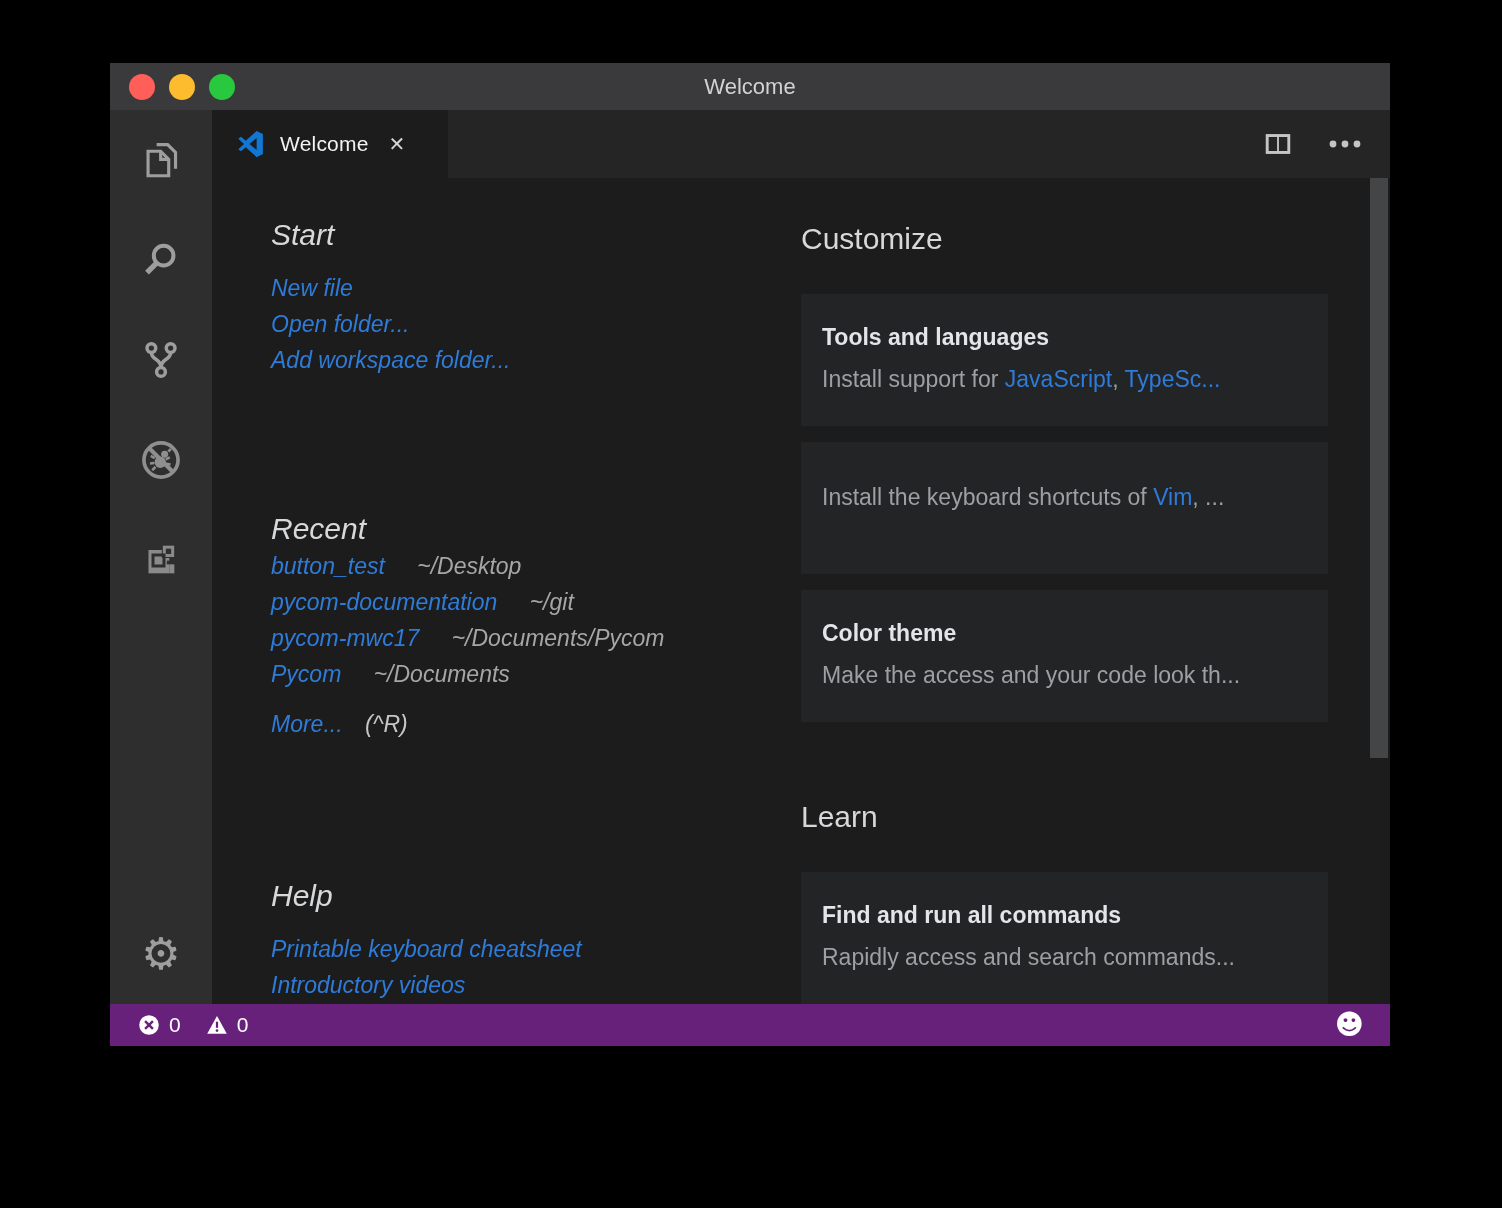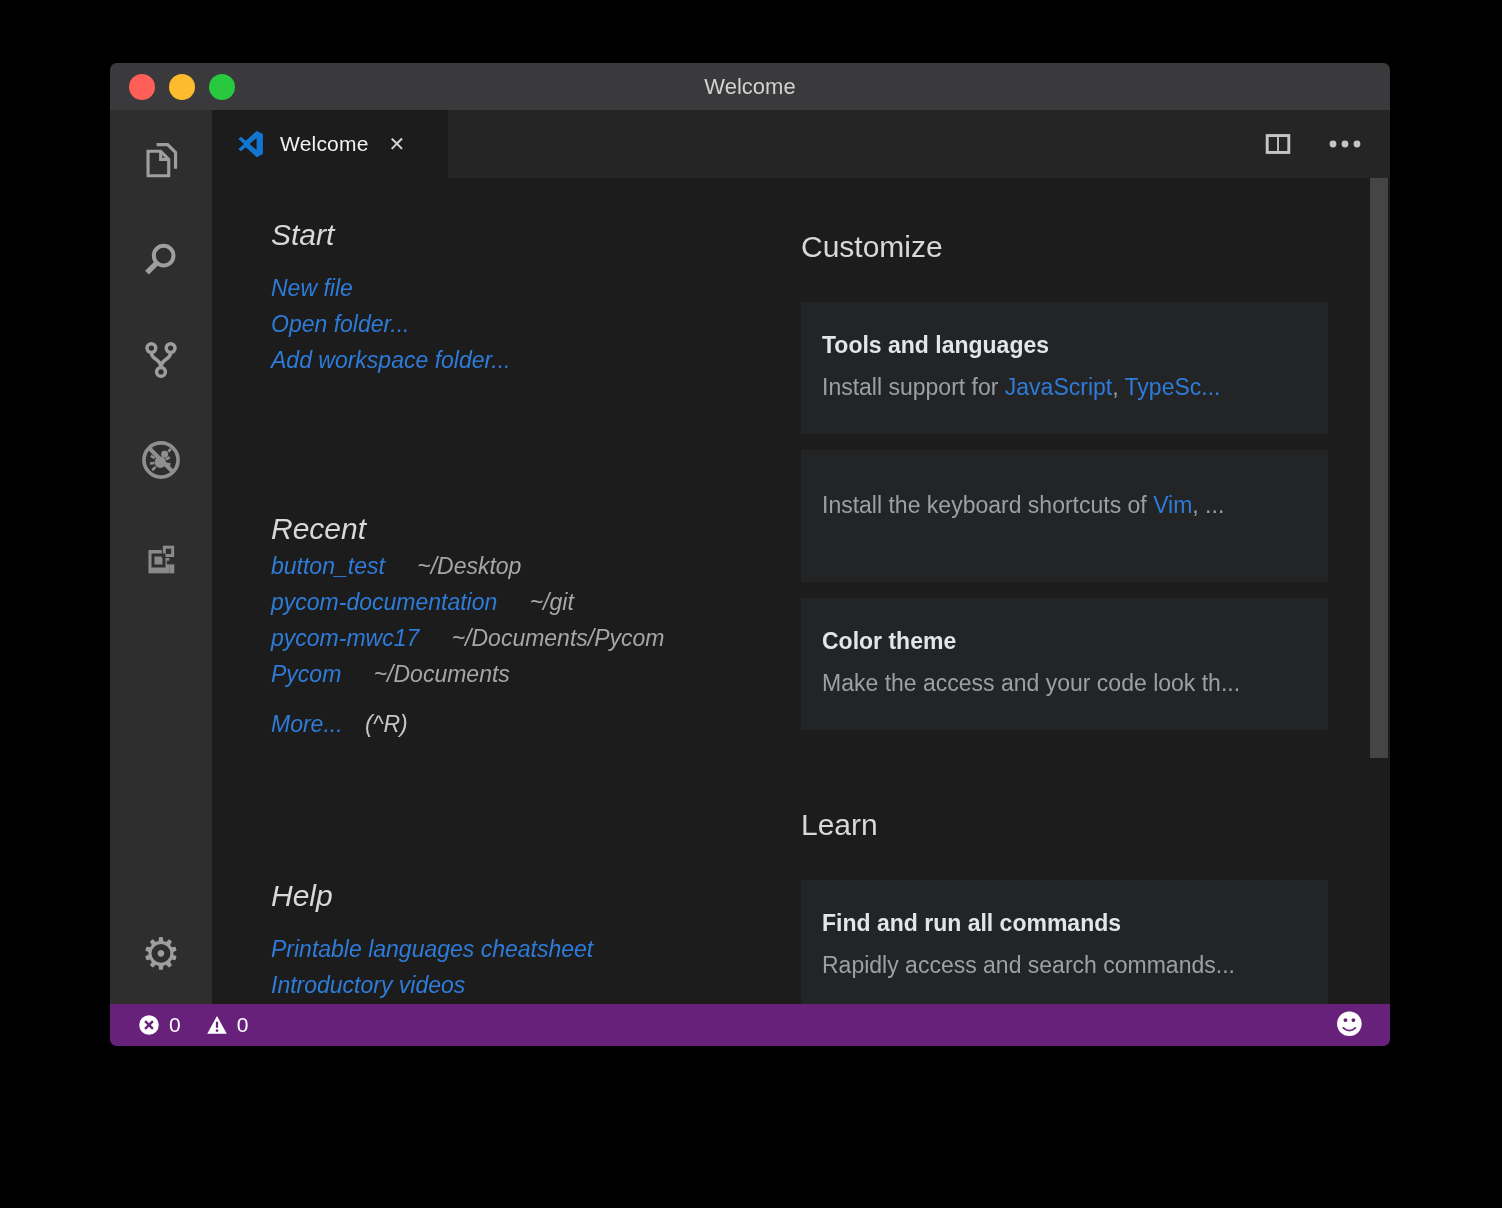--- a/index.html
+++ b/index.html
@@ -1,21 +1,21 @@
 <!DOCTYPE html>
 <html><head>
 <meta charset="utf-8">
 <style>
   * { margin:0; padding:0; box-sizing:border-box; }
   html,body { width:1502px; height:1208px; background:#000; overflow:hidden;
               font-family:"Liberation Sans","DejaVu Sans",sans-serif; }
   .stage { position:relative; width:1502px; height:1208px; background:#000; }
 
   .window { position:absolute; left:110px; top:63px; width:1280px; height:983px;
-            border-radius:7px; overflow:hidden; background:#1c1c1d;
+            border-radius:0; overflow:hidden; background:#1c1c1d;
             display:flex; flex-direction:column; }
 
   
   .titlebar { position:relative; height:47px; flex:0 0 47px; background:#3a3a3c;
               display:flex; align-items:center; justify-content:center; }
   .traffic { position:absolute; left:19px; top:0; height:100%; display:flex; align-items:center; gap:14px; }
   .tl { width:26px; height:26px; border-radius:50%; display:inline-block; }
   .tl.red { background:#ff5f58; }
   .tl.yellow { background:#fdbc2e; }
   .tl.green { background:#28c83f; }
@@ -34,21 +34,21 @@
   
   .tabbar { position:relative; flex:0 0 68px; background:#252526; display:flex; align-items:stretch; }
   .tab { width:236px; background:#1c1c1d; display:flex; align-items:center; padding:0 18px 0 24px; gap:14px; cursor:pointer; }
   .tab-label { color:#f2f2f2; font-size:21px; font-weight:500; letter-spacing:.2px; }
   .tab-close { color:#d5d5d5; font-size:20px; font-weight:700; margin-left:6px; cursor:pointer; }
   .tab-actions { position:absolute; right:28px; top:0; height:100%; display:flex; align-items:center; gap:36px; }
 
   
   .editor { position:relative; flex:1 1 auto; background:#1c1c1d; overflow:hidden; }
   .col-left  { position:absolute; left:59px;  top:0; width:480px;font-style:italic; }
-  .col-right { position:absolute; left:589px; top:12px; width:541px; }
+  .col-right { position:absolute; left:589px; top:4px; width:541px; }
 
   h1.sect { font-size:30px; line-height:38px; font-weight:300; color:#d6d8da; }
   .mt-start { margin-top:38px; }
   .links { list-style:none; margin-top:16px; }
   .links li { line-height:36px; font-size:23px; }
   .link { color:#2e7bd8; cursor:pointer; text-decoration:none; }
   .recent-head { margin-top:132px; }
   .recent-list { list-style:none; }
   .recent-list li { line-height:36px; font-size:23px; }
   .path { color:#a6a6a6; margin-left:26px; }
@@ -201,21 +201,21 @@
                 <span class="path">~/Documents</span>
               </li>
             </ul>
             <div class="more-row">
               <a class="link">More...</a>
               <span class="shortcut">(^R)</span>
             </div>
 
             <h1 class="sect help-head">Help</h1>
             <ul class="links">
-              <li><a class="link">Printable languages cheatsheet</a></li>
+              <li><a class="link">Printable keyboard cheatsheet</a></li>
               <li><a class="link">Introductory videos</a></li>
             </ul>
           </div>
 
           <div class="col-right">
             <h1 class="sect mt-start">Customize</h1>
             <div class="cards">
               <div class="card">
                 <div class="card-title">Tools and languages</div>
                 <div class="card-desc">

